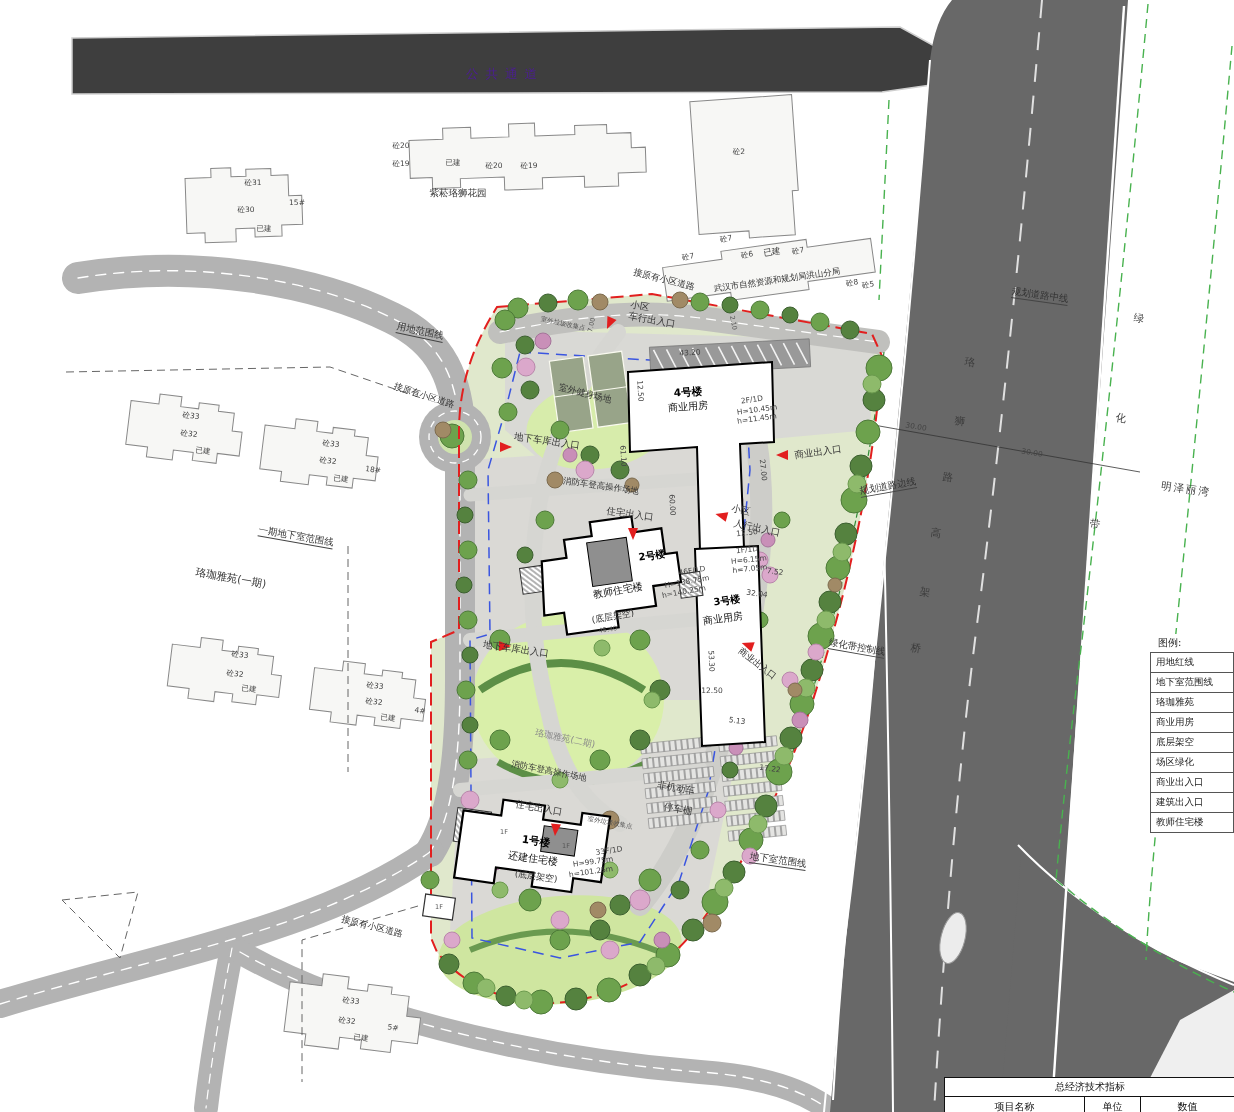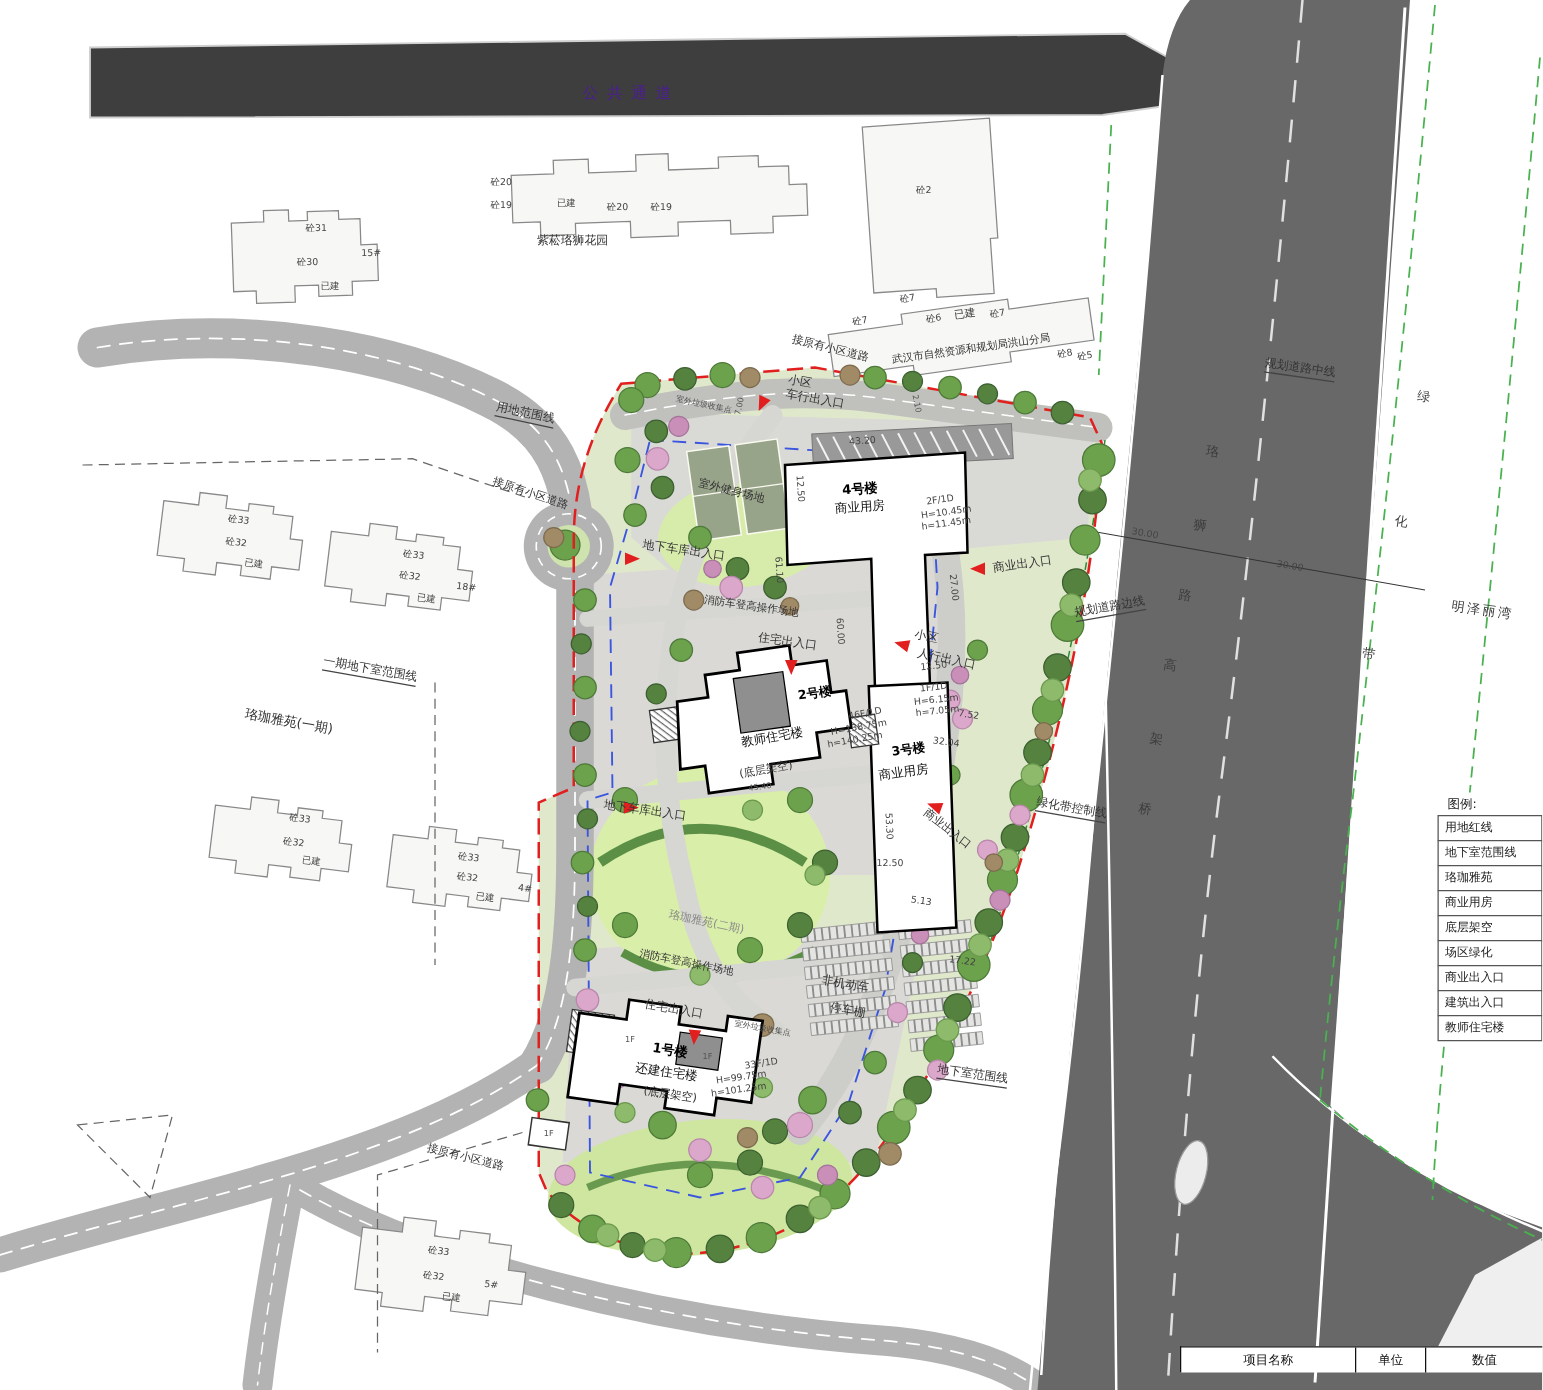--- a/index.html
+++ b/index.html
@@ -475,20 +475,21 @@
   <div class="legend-row">珞珈雅苑</div>
   <div class="legend-row">商业用房</div>
   <div class="legend-row">底层架空</div>
   <div class="legend-row">场区绿化</div>
   <div class="legend-row">商业出入口</div>
   <div class="legend-row">建筑出入口</div>
   <div class="legend-row">教师住宅楼</div>
 </div>
 
 <div class="ecotable">
+  <div class="eco-title">总经济技术指标</div>
   <div class="eco-row">
     <div>项目名称</div>
     <div>单位</div>
     <div>数值</div>
   </div>
 </div>
 
 </div>
 
 </body></html>

